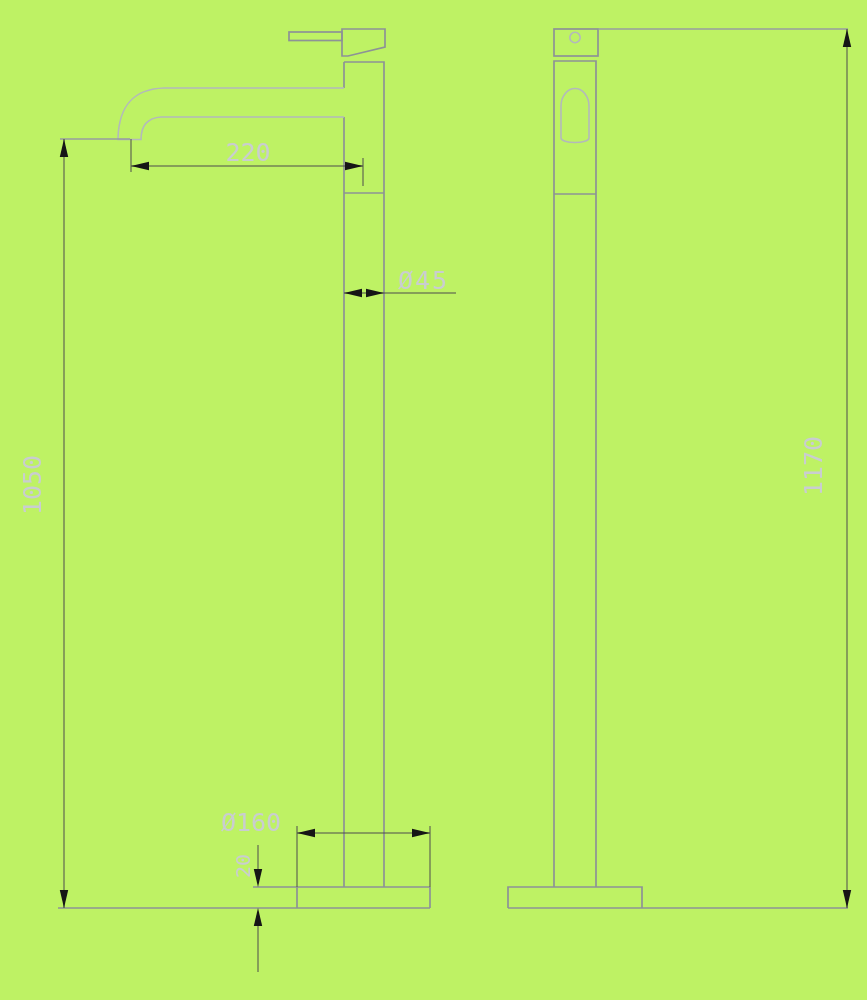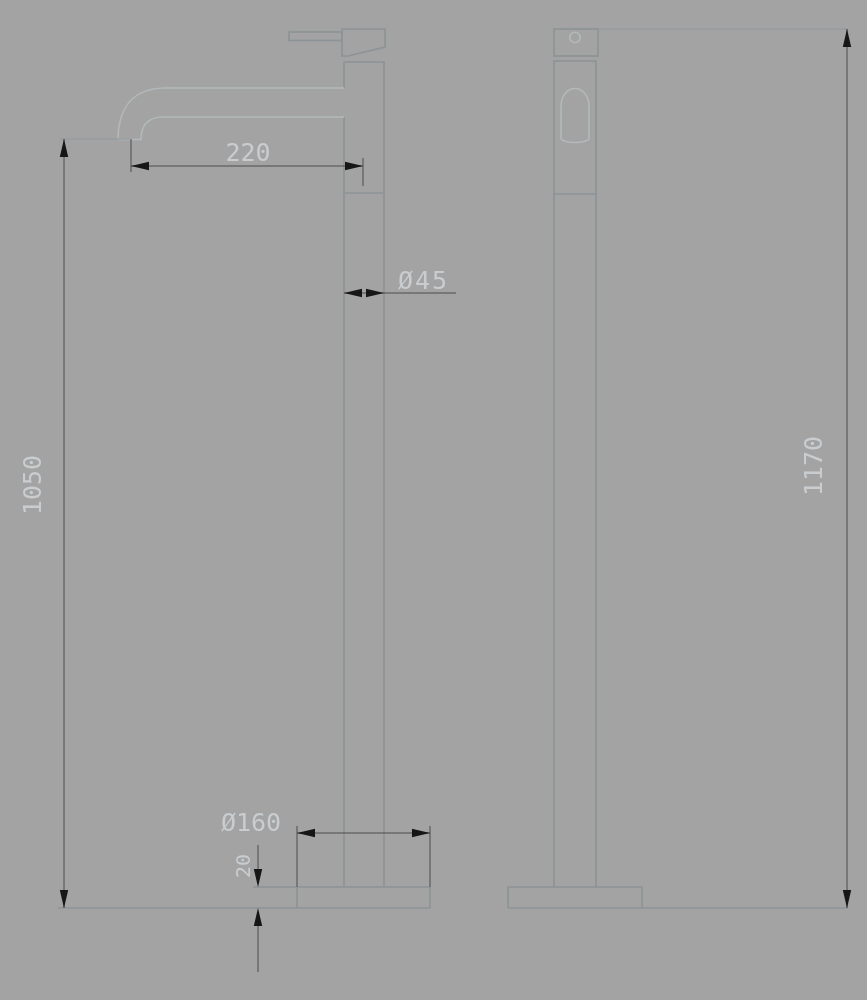--- a/index.html
+++ b/index.html
@@ -4,21 +4,21 @@
 <style>
   html, body {
     margin: 0;
     padding: 0;
     background: #ffffff;
   }
   .canvas {
     position: relative;
     width: 867px;
     height: 1000px;
-    background: #a3a3a3;
+    background: #bef264;
     overflow: hidden;
     font-family: "DejaVu Sans Mono", monospace;
   }
   svg { display: block; }
 
   
   .obj       { stroke: #8d9396; stroke-width: 1.7; fill: none; }
   .obj-light { stroke: #b3b9bb; stroke-width: 1.6; fill: none; }
 
   

